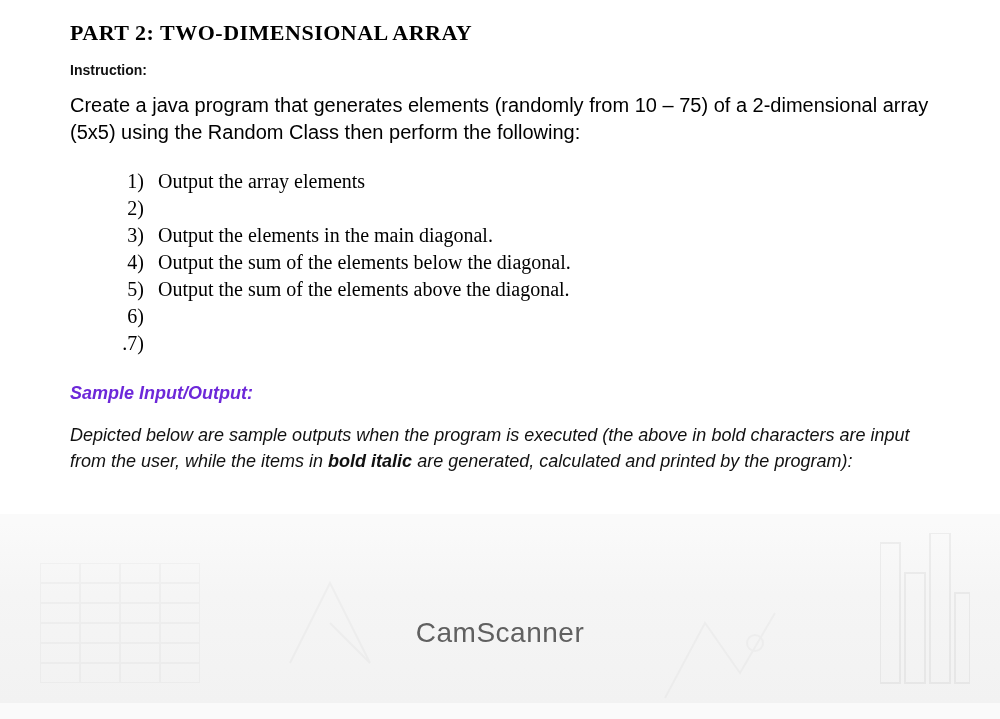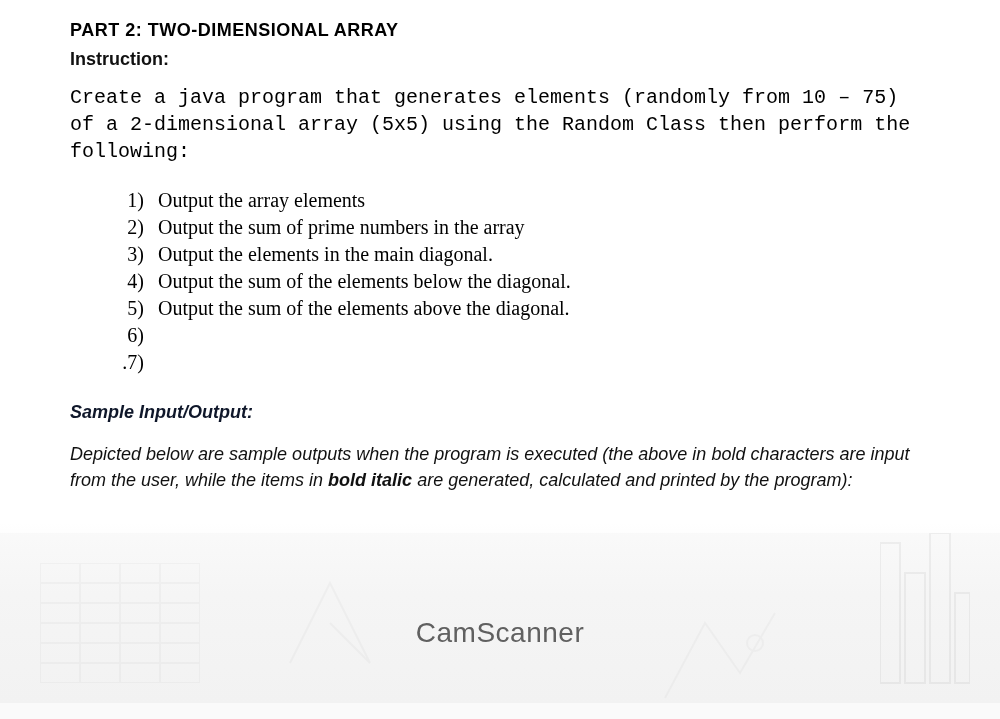--- a/index.html
+++ b/index.html
@@ -12,37 +12,37 @@
       position: relative;
       overflow: hidden;
     }
     .page {
       background: #ffffff;
       padding: 20px 70px 40px 70px;
       box-sizing: border-box;
       width: 100%;
     }
     .part-title {
-      font-family: Liberation Sans, sans-serif;
-      font-weight: bold;
-      font-size: 18px;
+      font-family: Liberation Serif, serif;
+      font-weight: bold;
+      font-size: 22px;
       font-variant: small-caps;
       letter-spacing: 0.5px;
       color: #000;
-      margin-bottom: 8px;
+      margin-bottom: 16px;
     }
     .instruction-label {
       font-family: Arial, Helvetica, sans-serif;
       font-weight: bold;
-      font-size: 18px;
+      font-size: 14px;
       color: #111;
       margin-bottom: 14px;
     }
     .body-text {
-      font-family: Liberation Mono, monospace;
+      font-family: Liberation Sans, sans-serif;
       font-size: 20px;
       color: #000;
       line-height: 1.35;
       margin-bottom: 22px;
     }
     .ol-container {
       margin-left: 40px;
       margin-bottom: 26px;
     }
     .ol-item {
@@ -55,21 +55,21 @@
     .ol-num {
       min-width: 34px;
       text-align: right;
       padding-right: 14px;
     }
     .sample-label {
       font-family: Arial, Helvetica, sans-serif;
       font-weight: bold;
       font-style: italic;
       font-size: 18px;
-      color: #0f172a;
+      color: #6d28d9;
       margin-bottom: 18px;
     }
     .depicted {
       font-family: Arial, Helvetica, sans-serif;
       font-style: italic;
       font-size: 18px;
       color: #111;
       line-height: 1.45;
     }
     .depicted .bold {
@@ -145,21 +145,20 @@
 
   <div class="body-text">Create a java program that generates elements (randomly from 10 – 75) of a 2-dimensional array (5x5) using the Random Class then perform the following:</div>
 
   <div class="ol-container">
     <div class="ol-item">
       <span class="ol-num">1)</span>
       <span>Output the array elements</span>
     </div>
     <div class="ol-item">
       <span class="ol-num">2)</span>
-      <span>Output the sum of prime numbers in the array</span>
     </div>
     <div class="ol-item">
       <span class="ol-num">3)</span>
       <span>Output the elements in the main diagonal.</span>
     </div>
     <div class="ol-item">
       <span class="ol-num">4)</span>
       <span>Output the sum of the elements below the diagonal.</span>
     </div>
     <div class="ol-item">

